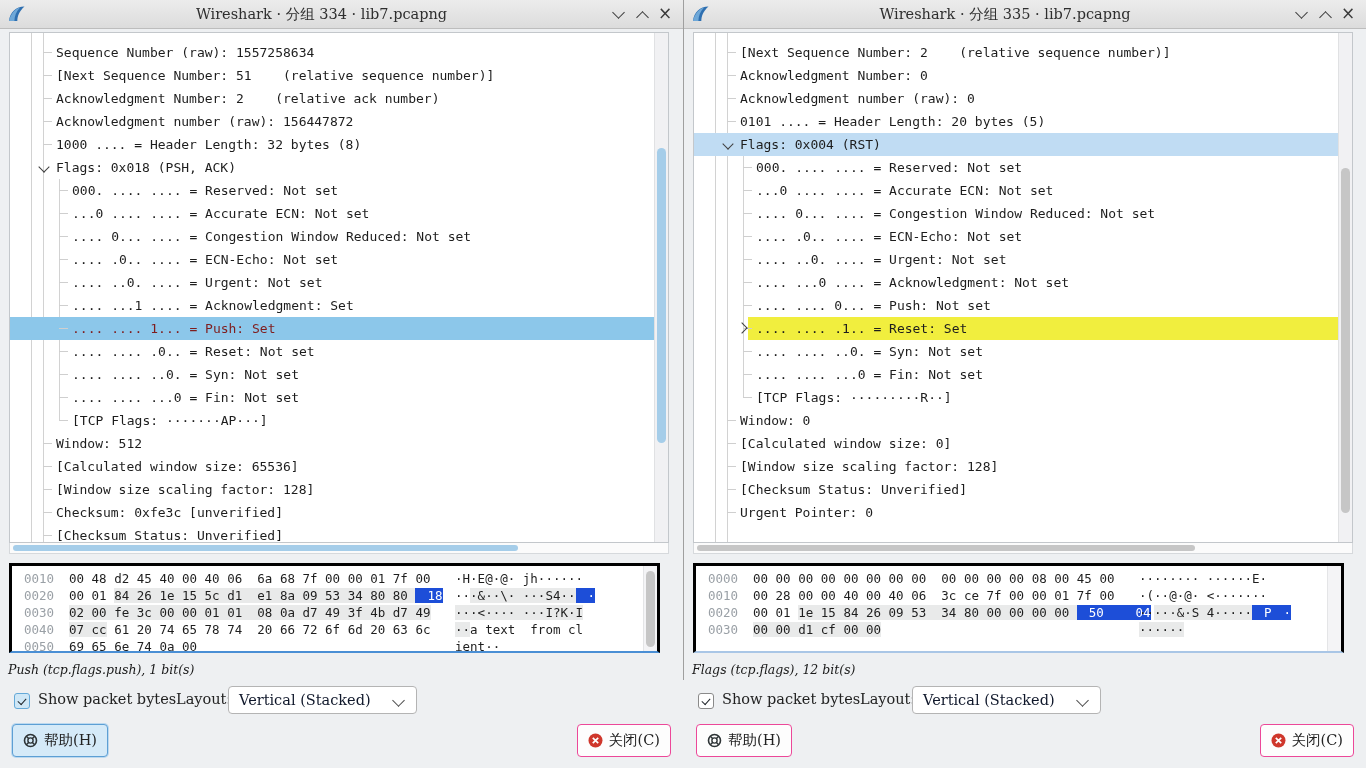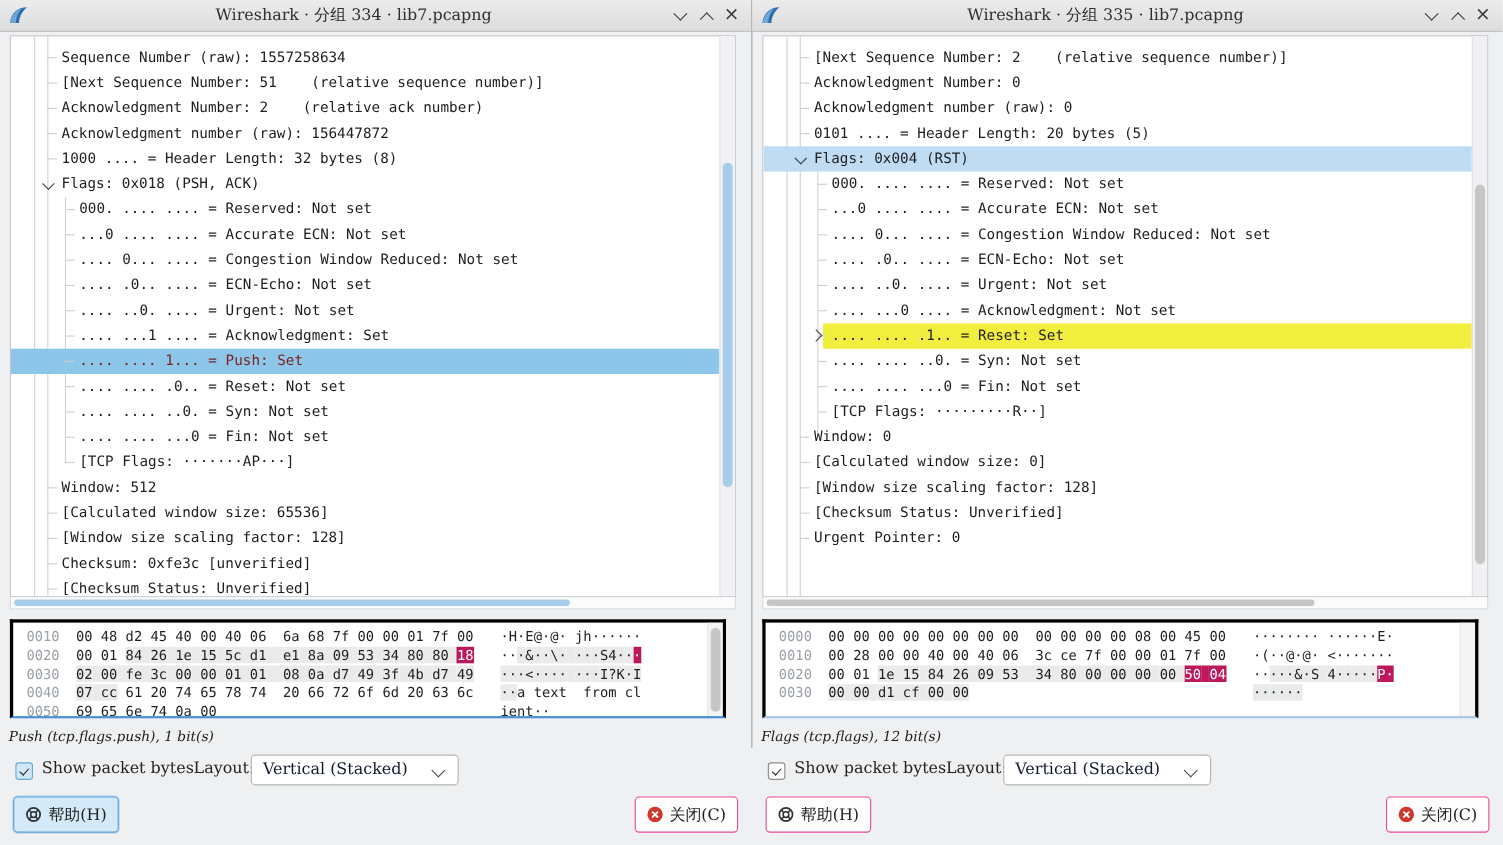--- a/index.html
+++ b/index.html
@@ -69,21 +69,21 @@
     border:3px solid #000000;box-sizing:border-box;overflow:hidden;}
   .w0 .hex-pane{border-bottom:2px solid #4a8fd5;}
   .w1 .hex-pane{border-bottom:2px solid #a9c6e6;}
   .hex-rows{position:absolute;left:12px;top:4px;}
   .hrow{height:17px;line-height:17px;font-family:"DejaVu Sans Mono",monospace;font-size:12.5px;
     color:#1e1e1e;white-space:pre;}
   .hrow .addr{color:#9aa0a6;display:inline-block;width:30px;margin-right:15px;}
   .hrow .bts{display:inline-block;width:366px;}
   .hrow .asc{display:inline-block;margin-left:20px;}
   .hsh{background:#e9eaea;}
-  .hsel{background:#be185d;color:#fff;}
+  .hsel{background:#1d4ed8;color:#fff;padding-left:12px;}
   .hex-vtrack{position:absolute;top:0;right:0;bottom:0;width:13px;background:#f4f4f6;border-left:1px solid #e4e5e7;}
   .hex-vthumb{display:none;position:absolute;left:2px;width:9px;border-radius:4.5px;background:#c6c6c6;}
   .w0 .hex-vthumb{display:block;top:5px;height:76px;}
 
   
   .status{position:absolute;left:8px;top:662px;font-style:italic;font-size:12.5px;color:#1a1a1a;}
   .cb{position:absolute;left:14px;top:693px;width:16px;height:16px;border:1px solid #8a8a8a;
     border-radius:3px;background:#fff;box-sizing:border-box;}
   .focused .cb{background:#cfe7f6;border-color:#64a9d8;}
   .cb::after{content:'';position:absolute;left:3px;top:3.5px;width:7px;height:4px;
@@ -225,20 +225,21 @@
         <div class="trow lvl1"><span>Acknowledgment Number: 0</span></div>
         <div class="trow lvl1"><span>Acknowledgment number (raw): 0</span></div>
         <div class="trow lvl1"><span>0101 .... = Header Length: 20 bytes (5)</span></div>
         <div class="trow lvl1 hl-soft exp-down"><span class="chev exp down"></span><span>Flags: 0x004 (RST)</span></div>
         <div class="trow lvl2"><span>000. .... .... = Reserved: Not set</span></div>
         <div class="trow lvl2"><span>...0 .... .... = Accurate ECN: Not set</span></div>
         <div class="trow lvl2"><span>.... 0... .... = Congestion Window Reduced: Not set</span></div>
         <div class="trow lvl2"><span>.... .0.. .... = ECN-Echo: Not set</span></div>
         <div class="trow lvl2"><span>.... ..0. .... = Urgent: Not set</span></div>
         <div class="trow lvl2"><span>.... ...0 .... = Acknowledgment: Not set</span></div>
+        <div class="trow lvl2"><span>.... .... 0... = Push: Not set</span></div>
         <div class="trow lvl2 hl-yellow exp-right"><span class="chev exp right"></span><span>.... .... .1.. = Reset: Set</span></div>
         <div class="trow lvl2"><span>.... .... ..0. = Syn: Not set</span></div>
         <div class="trow lvl2"><span>.... .... ...0 = Fin: Not set</span></div>
         <div class="trow lvl2"><span>[TCP Flags: ·········R··]</span></div>
         <div class="trow lvl1"><span>Window: 0</span></div>
         <div class="trow lvl1"><span>[Calculated window size: 0]</span></div>
         <div class="trow lvl1"><span>[Window size scaling factor: 128]</span></div>
         <div class="trow lvl1"><span>[Checksum Status: Unverified]</span></div>
         <div class="trow lvl1"><span>Urgent Pointer: 0</span></div>
       </div>

